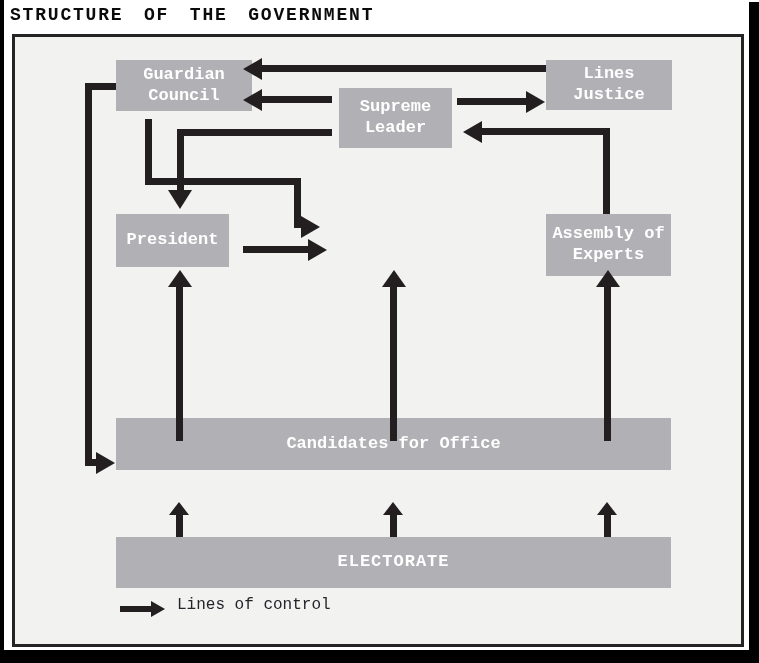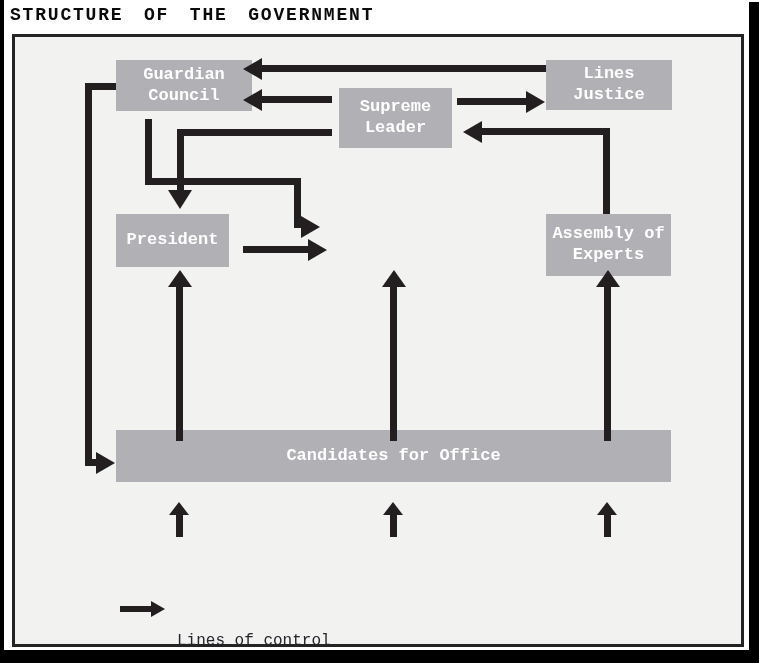--- a/index.html
+++ b/index.html
@@ -23,41 +23,42 @@
         padding:0 4px;box-sizing:border-box;}
   .node.caps{letter-spacing:1px;}
   .seg{position:absolute;background:var(--arrow);}
   .head{position:absolute;width:0;height:0;}
   .head.right{border-top:11px solid transparent;border-bottom:11px solid transparent;border-left:19px solid var(--arrow);}
   .head.left{border-top:11px solid transparent;border-bottom:11px solid transparent;border-right:19px solid var(--arrow);}
   .head.down{border-left:12px solid transparent;border-right:12px solid transparent;border-top:19px solid var(--arrow);}
   .head.up{border-left:12px solid transparent;border-right:12px solid transparent;border-bottom:17px solid var(--arrow);}
   .head.up-sm{border-left:10px solid transparent;border-right:10px solid transparent;border-bottom:13px solid var(--arrow);}
   .head.right-sm{border-top:8px solid transparent;border-bottom:8px solid transparent;border-left:14px solid var(--arrow);}
-  .legend-text{position:absolute;left:162px;top:559px;font-size:16px;color:#26232b;margin-top:36px;}
+  .legend-text{position:absolute;left:162px;top:559px;font-size:16px;color:#26232b;}
 </style>
 </head>
 <body>
 
 <div class="page">
 
   <div class="edge-bar" style="left:0;top:0;width:4px;height:663px;"></div>
   <div class="edge-bar" style="left:749px;top:2px;width:10px;height:661px;"></div>
   <div class="edge-bar" style="left:0;top:650px;width:759px;height:13px;"></div>
 
   <div class="title">STRUCTURE OF THE GOVERNMENT</div>
 
   <div class="panel">
 
     <div class="node" style="left:101px;top:23px;width:136px;height:51px;">Guardian Council</div>
     <div class="node" style="left:531px;top:23px;width:126px;height:50px;">Lines Justice</div>
     <div class="node" style="left:324px;top:51px;width:113px;height:60px;">Supreme Leader</div>
     <div class="node" style="left:101px;top:177px;width:113px;height:53px;">President</div>
     <div class="node" style="left:531px;top:177px;width:125px;height:62px;">Assembly of Experts</div>
-    <div class="node" style="left:101px;top:393px;width:555px;height:52px;">Candidates for Office</div>
+    <div class="node" style="left:101px;top:381px;width:555px;height:52px;">Candidates for Office</div>
+    <div class="node caps" style="left:101px;top:500px;width:555px;height:51px;">ELECTORATE</div>
 
     <div class="seg" style="left:243px;top:28px;width:288px;height:7px;"></div>
     <div class="head left" style="left:228px;top:21px;"></div>
 
     <div class="seg" style="left:243px;top:59px;width:74px;height:7px;"></div>
     <div class="head left" style="left:228px;top:52px;"></div>
 
     <div class="seg" style="left:442px;top:61px;width:70px;height:7px;"></div>
     <div class="head right" style="left:511px;top:54px;"></div>
 

